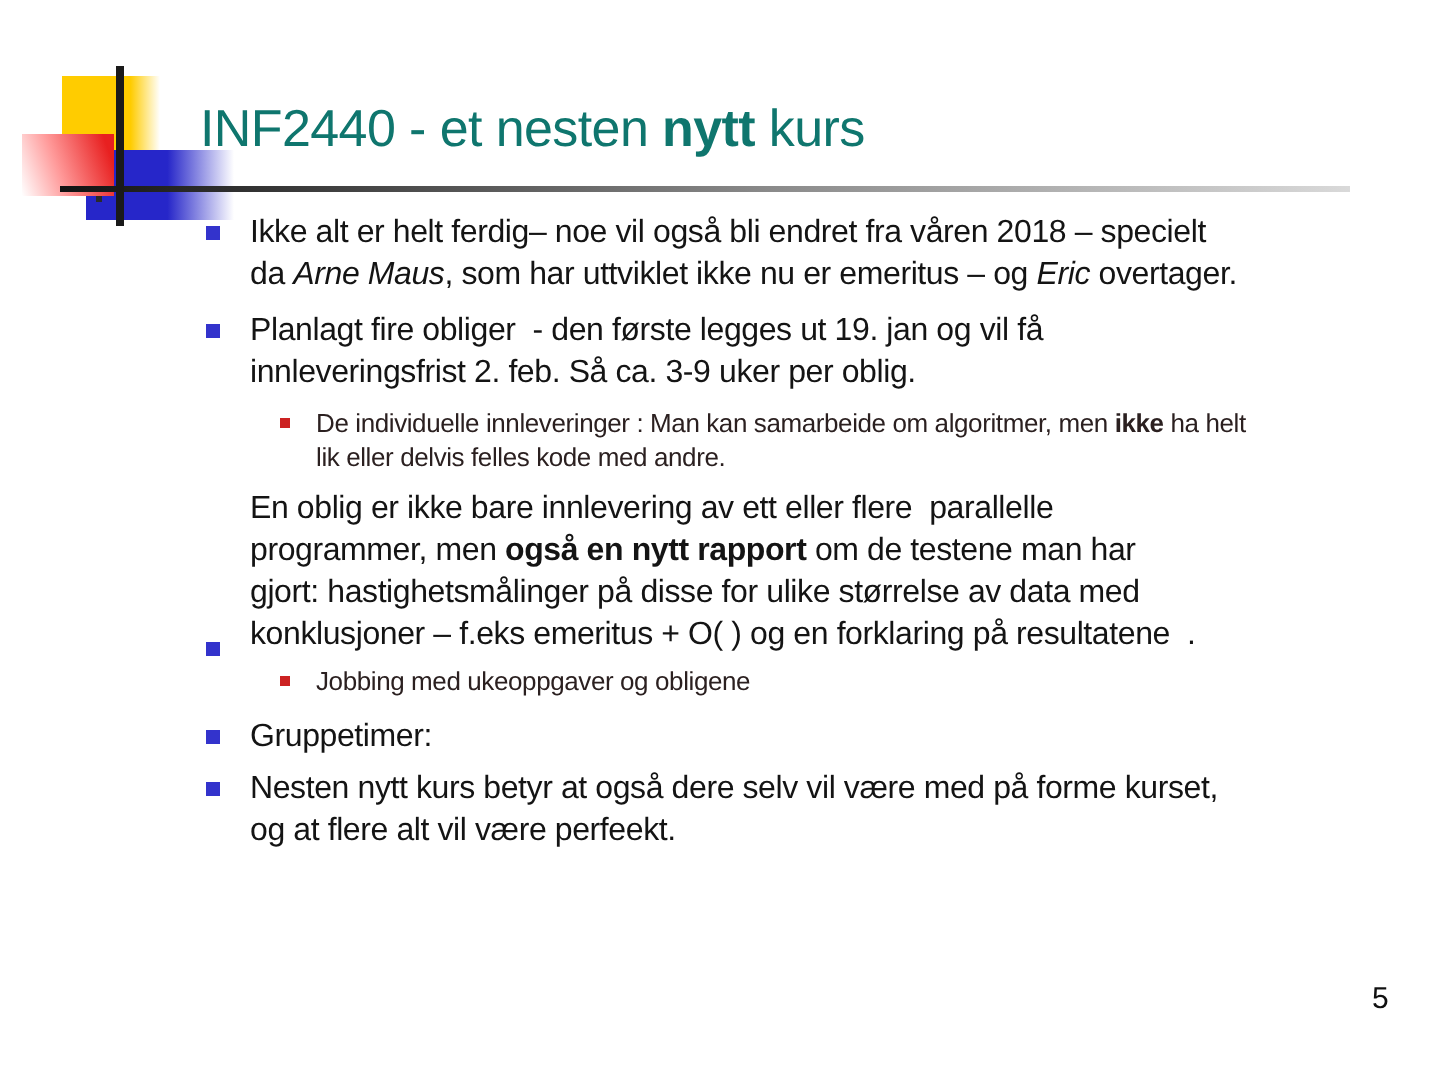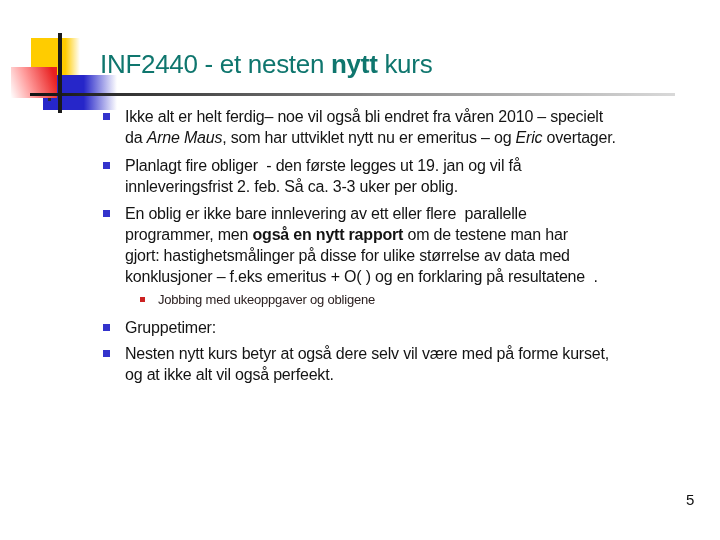--- a/index.html
+++ b/index.html
@@ -46,21 +46,21 @@
   .lvl2{margin-left:37px;}
   .lvl2 .txt{font-size:13px;line-height:17px;color:#2b2020;}
   .marker{flex:0 0 auto;display:inline-block;}
   .m1{width:7px;height:7px;background:#3333cc;margin:7px 15px 0 0;}
   .m2{width:5px;height:5px;background:#cc2222;margin:6px 13px 0 0;}
   .txt .b{font-weight:bold;}
   .txt .i{font-style:italic;text-align:right;}
   .i0{margin-bottom:7px;}
   .i1{margin-bottom:6px;}
   .i2{margin-bottom:7px;}
-  .i3{margin-bottom:4px;}
+  .i3{margin-bottom:4px;align-items:flex-end;}
   .i4{margin-bottom:5px;}
   .i5{margin-bottom:9px;}
   
   .page-number{
     position:absolute;left:686px;top:491px;font-size:15px;color:#101010;
   }
 </style>
 </head>
 <body>
 
@@ -69,37 +69,41 @@
 <div class="logo-red"></div>
 <div class="rule"></div>
 <div class="logo-vline"></div>
 <div class="logo-dot"></div>
 
 <div class="title" id="slide-title"><span>INF2440 - et nesten </span><span class="b">nytt</span><span> kurs</span></div>
 
 <div class="content" id="bullet-list">
     <div class="item lvl1 i0">
       <span class="marker m1"></span>
-      <div class="txt"><span>Ikke alt er helt ferdig– noe vil også bli endret fra våren 2010 – specielt</span><br><span>da </span><span class="i">Arne Maus</span><span>, som har uttviklet nytt nu er emeritus – og </span><span class="i">Eric</span><span> overtager.</span></div>
+      <div class="txt"><span>Ikke alt er helt ferdig– noe vil også bli endret fra våren 2018 – specielt</span><br><span>da </span><span class="i">Arne Maus</span><span>, som har uttviklet ikke nu er emeritus – og </span><span class="i">Eric</span><span> overtager.</span></div>
     </div>
     <div class="item lvl1 i1">
       <span class="marker m1"></span>
-      <div class="txt"><span>Planlagt fire obliger  - den første legges ut 19. jan og vil få</span><br><span>innleveringsfrist 2. feb. Så ca. 3-3 uker per oblig.</span></div>
+      <div class="txt"><span>Planlagt fire obliger  - den første legges ut 19. jan og vil få</span><br><span>innleveringsfrist 2. feb. Så ca. 3-9 uker per oblig.</span></div>
+    </div>
+    <div class="item lvl2 i2">
+      <span class="marker m2"></span>
+      <div class="txt"><span>De individuelle innleveringer : Man kan samarbeide om algoritmer, men </span><span class="b">ikke</span><span> ha helt</span><br><span>lik eller delvis felles kode med andre.</span></div>
     </div>
     <div class="item lvl1 i3">
       <span class="marker m1"></span>
       <div class="txt"><span>En oblig er ikke bare innlevering av ett eller flere  parallelle</span><br><span>programmer, men </span><span class="b">også en nytt rapport</span><span> om de testene man har</span><br><span>gjort: hastighetsmålinger på disse for ulike størrelse av data med</span><br><span>konklusjoner – f.eks emeritus + O( ) og en forklaring på resultatene  .</span></div>
     </div>
     <div class="item lvl2 i5">
       <span class="marker m2"></span>
       <div class="txt"><span>Jobbing med ukeoppgaver og obligene</span></div>
     </div>
     <div class="item lvl1 i4">
       <span class="marker m1"></span>
       <div class="txt"><span>Gruppetimer:</span></div>
     </div>
     <div class="item lvl1 i6">
       <span class="marker m1"></span>
-      <div class="txt"><span>Nesten nytt kurs betyr at også dere selv vil være med på forme kurset,</span><br><span>og at ikke alt vil også perfeekt.</span></div>
+      <div class="txt"><span>Nesten nytt kurs betyr at også dere selv vil være med på forme kurset,</span><br><span>og at flere alt vil være perfeekt.</span></div>
     </div>
   </div>
 
 <div class="page-number">5</div>
 
 </body></html>

